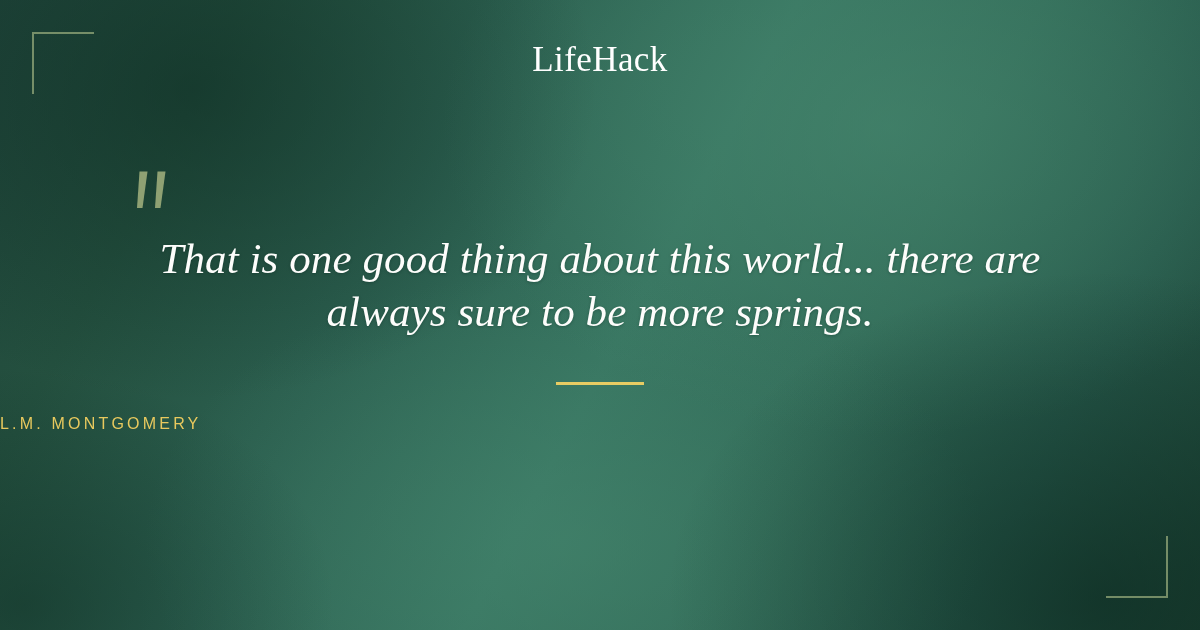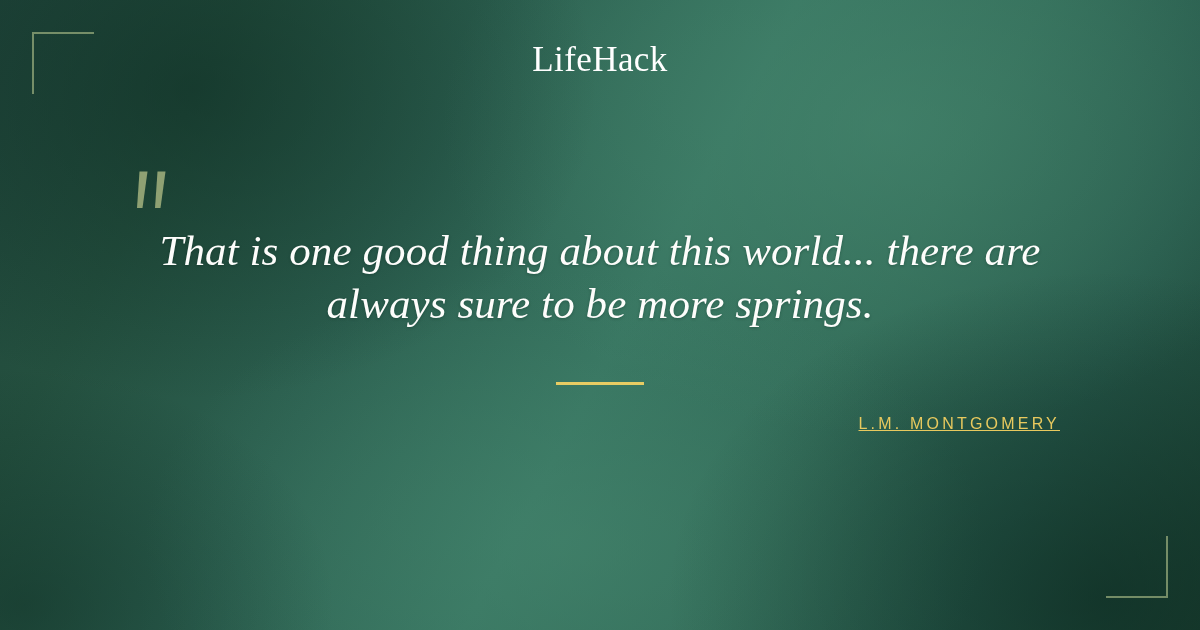--- a/index.html
+++ b/index.html
@@ -98,21 +98,21 @@
   
   .quote-mark {
     position:absolute;
     left:128px; top:168px;
     width:56px; height:52px;
   }
 
   
   .quote-text {
     position:absolute;
-    left:100px; top:224px;
+    left:100px; top:232px;
     width:1000px;
     text-align:center;
     font-family:"Liberation Serif", serif;
     font-style:italic;
     font-size:43px;
     line-height:53px;
     color:#fdfdfb;
     letter-spacing:0.1px;
     text-shadow:0 1px 3px rgba(8,32,25,0.30);
   }
@@ -122,27 +122,26 @@
     position:absolute;
     left:556px; top:382px;
     width:88px; height:3px;
     background:#e8cc63;
   }
 
   
   .author {
     position:absolute;
     left:0; top:415px; width:1060px;
-    text-align:right;
+    text-align:left;
     font-family:"Liberation Sans", sans-serif;
     font-size:16px;
     font-weight:400;
     letter-spacing:3.2px;
     color:#e8c95e;
-    text-decoration:underline;
   }
 </style>
 </head>
 <body>
 
 <div class="card">
 
   <div class="bg-base"></div>
   <div class="bg-glow-a"></div>
   <div class="bg-glow-b"></div>

